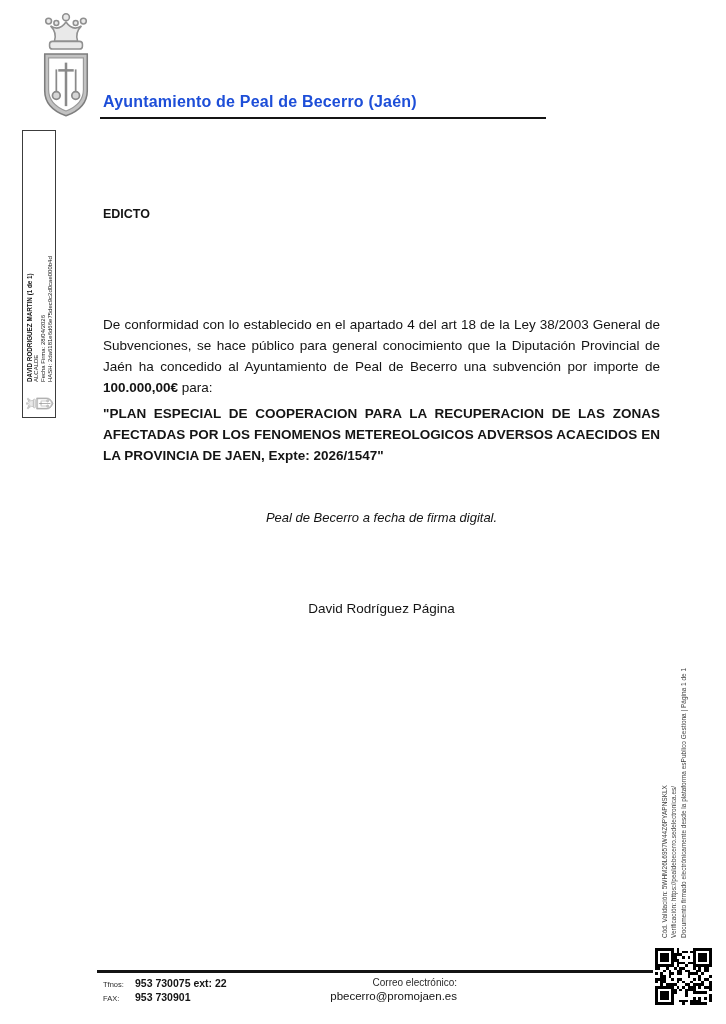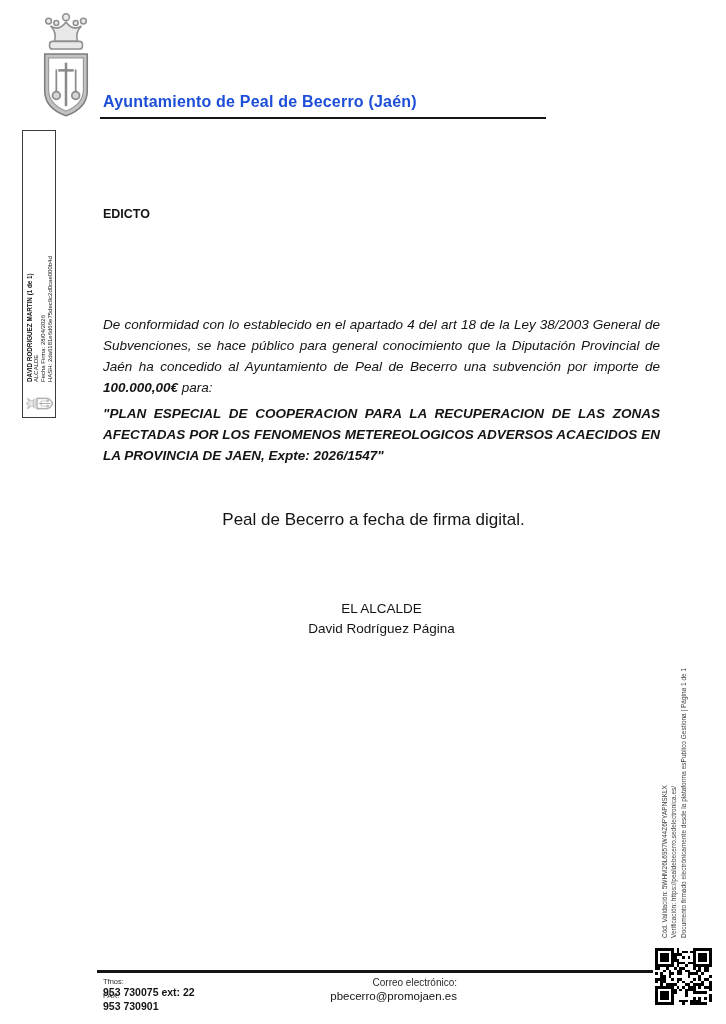--- a/index.html
+++ b/index.html
@@ -21,44 +21,44 @@
     position:absolute; left:3px; top:285px; width:280px; height:28px;
     transform-origin:0 0; transform:rotate(-90deg);
     display:flex; align-items:center; gap:13px;
   }
   .crest-small { width:17px; height:28px; margin-left:4px; flex:none; }
   .sig-text { font-size:6px; line-height:7.2px; white-space:nowrap; color:#141414; }
   .sig-name { font-weight:bold; font-size:6.3px; }
 
   
   .doc-title { left:103px; top:204px; width:557px; text-align:left; font-weight:bold; font-size:12.5px; line-height:20px; }
-  .para { left:103px; width:557px; font-size:13.5px; line-height:21px; text-align:justify;font-style:italic; }
+  .para { left:103px; width:557px; font-size:13.5px; line-height:21px; text-align:justify; }
   .para-1 { top:314px; }
   .para-2 { top:403px; font-weight:bold; }
-  .place-line { left:95px; top:510px; width:557px; text-align:center; font-size:17px; }
+  .place-line { left:103px; top:510px; width:557px; text-align:center; font-size:13px;font-style:italic; }
   .signer { left:103px; top:599px; width:557px; text-align:center; font-size:13.5px; line-height:20px; }
 
   
   .validation-box { left:654px; top:636px; width:40px; height:302px; }
   .validation-inner {
     position:absolute; left:6px; top:302px; width:302px; height:30px;
     transform-origin:0 0; transform:rotate(-90deg);
     font-size:6.5px; line-height:9.3px; color:#3c3c3c; white-space:nowrap;
   }
 
   
   .qr { left:655px; top:948px; width:57px; height:57px; display:grid;
         grid-template-columns:repeat(21,1fr); grid-auto-rows:1fr; background:#fff; }
   .qr div.on { background:#000; }
 
   
   .footer-rule { left:97px; top:970px; width:556px; height:0; border-top:3px solid #141414; }
   .footer { left:97px; top:977px; width:556px; display:flex; align-items:flex-start; }
   .f-left { width:185px; padding-left:6px; }
-  .f-row { display:flex; align-items:baseline; height:14px;flex-direction:column; }
+  .f-row { display:flex; align-items:baseline; height:14px; }
   .f-label { font-size:7.5px; color:#2a2a2a; width:32px; flex:none; }
   .f-val { font-size:10.5px; font-weight:bold; white-space:nowrap; }
   .f-center { flex:1; text-align:center; font-size:11px; line-height:15px; }
   .f-right { width:175px; text-align:right; }
   .f-right .f-label-r { font-size:10px; color:#2a2a2a; line-height:12px; }
   .f-right .f-email { font-size:11.5px; line-height:14px; white-space:nowrap; }
 </style>
 </head>
 <body>
 
@@ -114,21 +114,20 @@
   <div>EDICTO</div>
 </div>
 
 <p class="abs para para-1"><span>De conformidad con lo establecido en el apartado 4 del art 18 de la Ley 38/2003 General de Subvenciones, se hace público para general conocimiento que la Diputación Provincial de Jaén ha concedido al Ayuntamiento de Peal de Becerro una subvención por importe de </span><b>100.000,00€</b><span> para:</span></p>
 
 <p class="abs para para-2">"PLAN ESPECIAL DE COOPERACION PARA LA RECUPERACION DE LAS ZONAS AFECTADAS POR LOS FENOMENOS METEREOLOGICOS ADVERSOS ACAECIDOS EN LA PROVINCIA DE JAEN, Expte: 2026/1547"</p>
 
 <div class="abs place-line">Peal de Becerro a fecha de firma digital.</div>
 
 <div class="abs signer">
-  <div>EL ALCALDE</div>
   <div>David Rodríguez Página</div>
 </div>
 
 <div class="abs validation-box">
   <div class="validation-inner">
     <div>Cód. Validación: 5WHM26L6957W44Z6PYAPNSKLX</div>
     <div>Verificación: https://pealdebecerro.sedelectronica.es/</div>
     <div>Documento firmado electrónicamente desde la plataforma esPublico Gestiona | Página 1 de 1</div>
   </div>
 </div>

